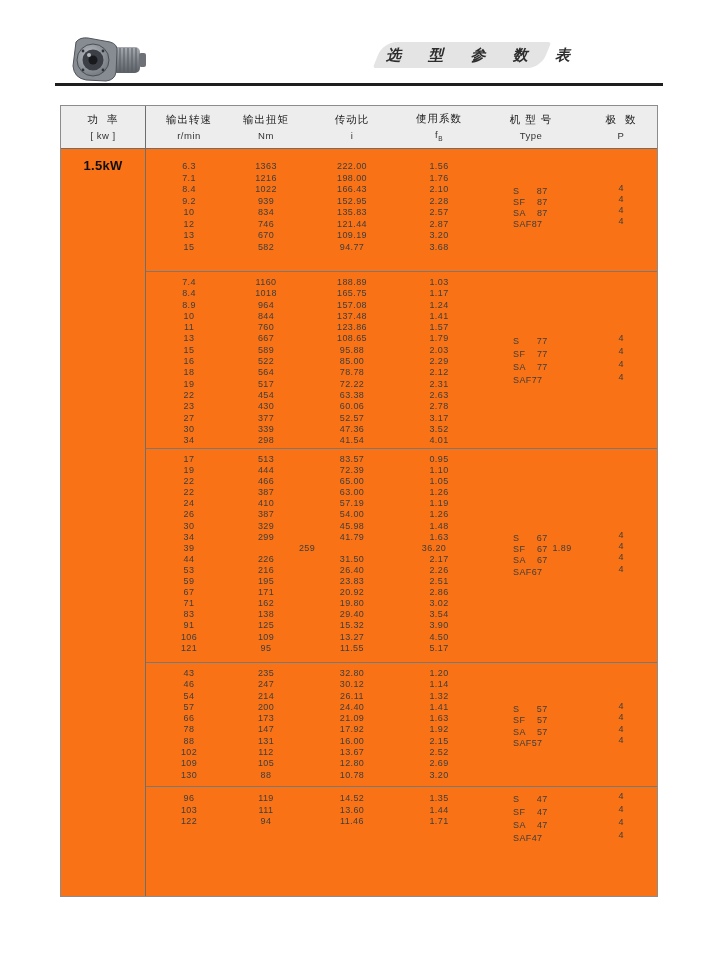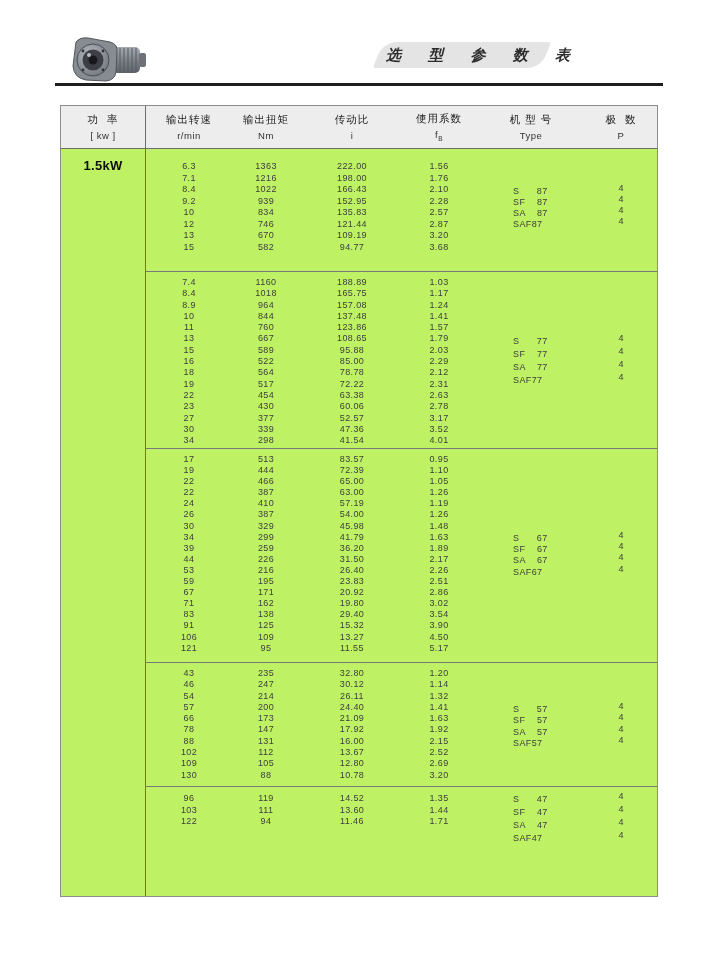--- a/index.html
+++ b/index.html
@@ -19,21 +19,21 @@
     display:block; transform:skewX(22deg); text-align:center;
     line-height:26px; font-family:"DejaVu Serif", serif; font-style:italic;
     font-weight:bold; font-size:15px; letter-spacing:11px; color:#2d2d2d;
     padding-left:8px; white-space:nowrap;
   }
   .top-rule{position:absolute; left:55px; top:83px; width:608px; height:3px; background:#1e1e1e;}
 
   
   .sel-table{
     position:absolute; left:60px; top:105px; width:598px; height:792px;
-    border:1px solid #8c8c8c; box-sizing:border-box; background:#bef264;
+    border:1px solid #8c8c8c; box-sizing:border-box; background:#f97316;
   }
   .thead{
     display:flex; height:43px; background:#ededed;
     border-bottom:1px solid #6e6e6e; box-sizing:border-box;
   }
   .th{display:flex; flex-direction:column; justify-content:center; align-items:center; gap:3px; box-sizing:border-box;}
   .th .zh{font-size:10.5px; color:#222; letter-spacing:1px; white-space:pre;}
   .th .en{font-size:9.5px; color:#333; letter-spacing:.5px;}
   .th .en sub{font-size:6.5px;}
   .th-power{width:85px; border-right:1px solid #6e6e6e;}
@@ -349,21 +349,21 @@
                 <span class="cell c1">329</span>
                 <span class="cell c2">45.98</span>
                 <span class="cell c3">1.48</span>
               </div>
               <div class="data-row" style="height: 11.1px; line-height: 11.1px;">
                 <span class="cell c0">34</span>
                 <span class="cell c1">299</span>
                 <span class="cell c2">41.79</span>
                 <span class="cell c3">1.63</span>
               </div>
-              <div class="data-row" style="height: 11.1px; line-height: 11.1px;">
+              <div class="data-row" style="height: 11.1px; line-height: 11.1px; gap: 41px;">
                 <span class="cell c0">39</span>
                 <span class="cell c1">259</span>
                 <span class="cell c2">36.20</span>
                 <span class="cell c3">1.89</span>
               </div>
               <div class="data-row" style="height: 11.1px; line-height: 11.1px;">
                 <span class="cell c0">44</span>
                 <span class="cell c1">226</span>
                 <span class="cell c2">31.50</span>
                 <span class="cell c3">2.17</span>

